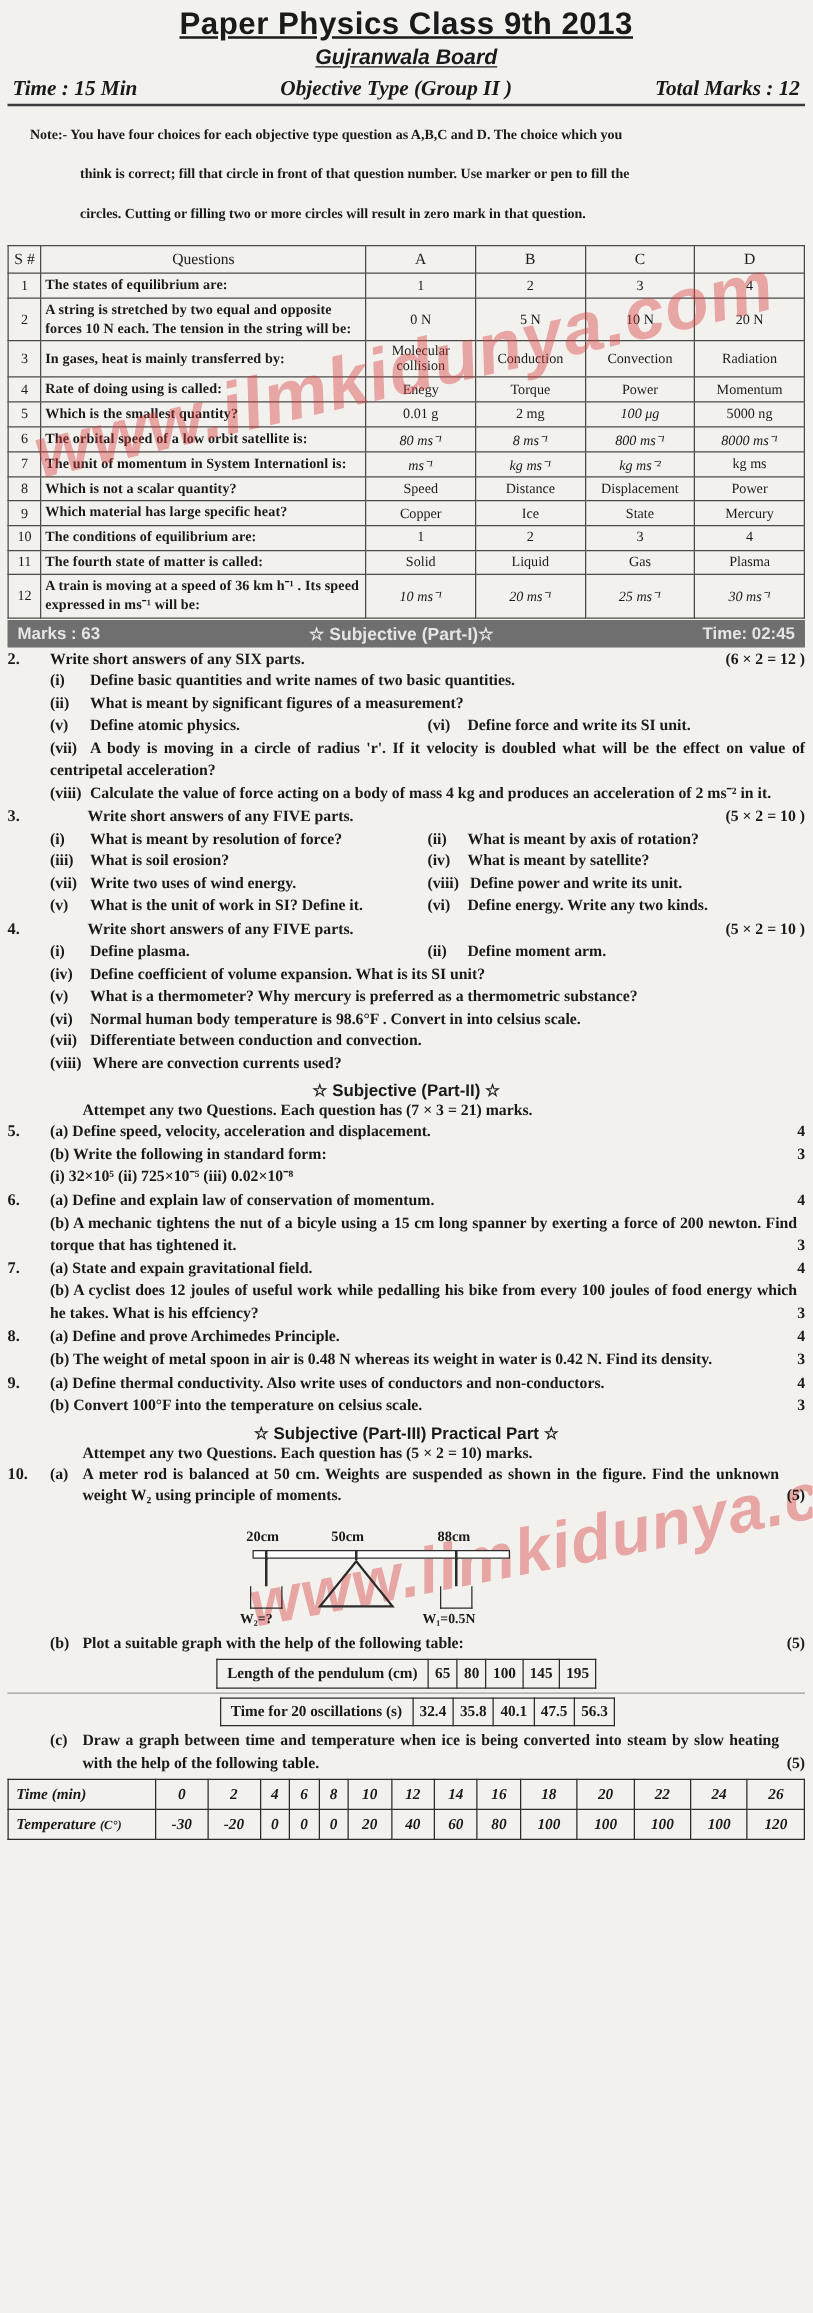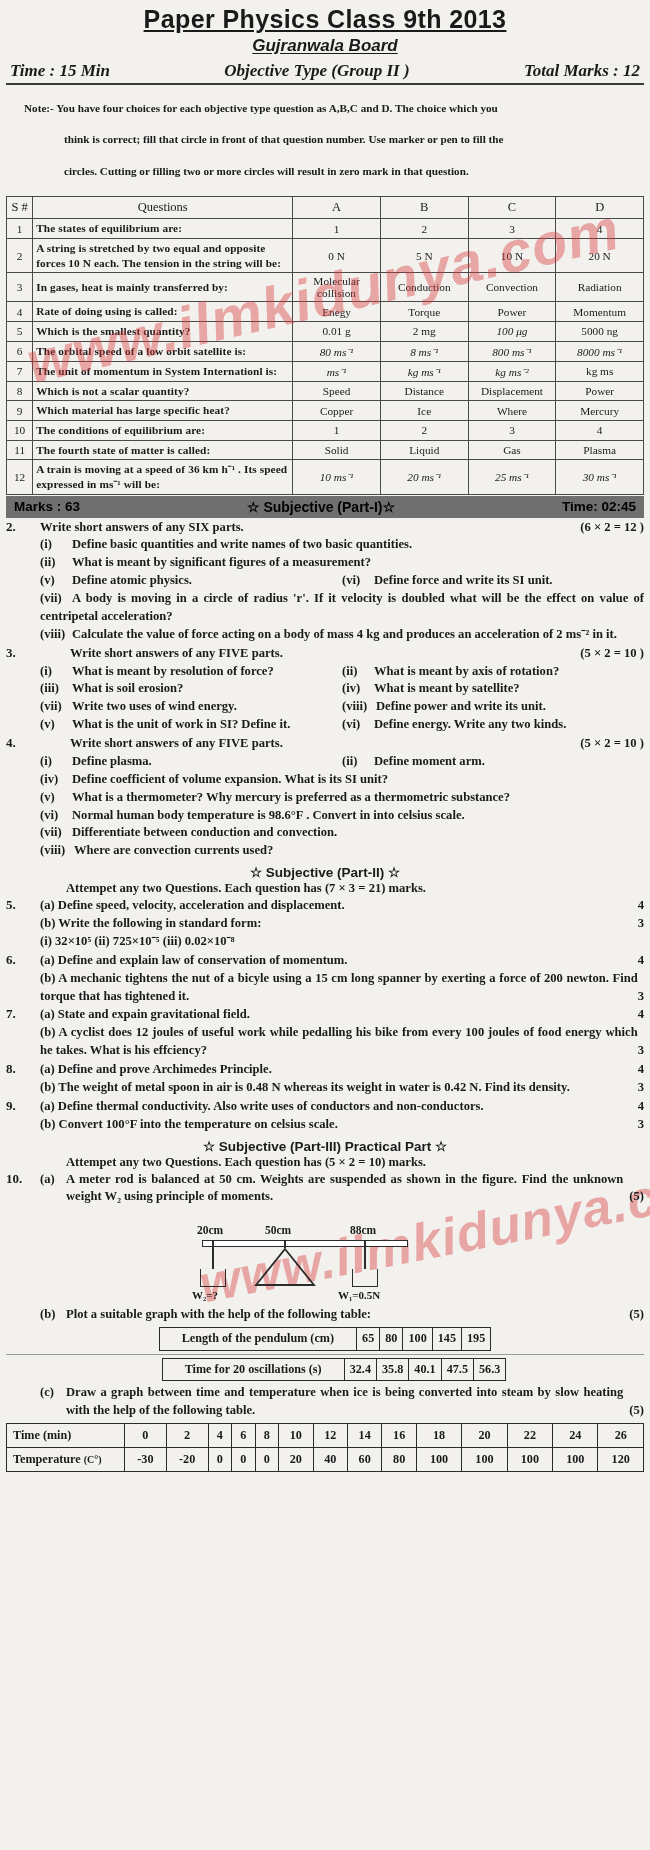--- a/index.html
+++ b/index.html
@@ -62,21 +62,21 @@
   table.mcq th { font-weight:normal; text-align:center; font-size:12.5px; padding:3px; }
   .c-sn   { width:26px;  text-align:center; }
   .c-q    { width:258px; text-align:left; font-weight:bold; }
   .c-opt  { width:87px;  text-align:center; }
   table.mcq td.c-q { letter-spacing:.1px; line-height:1.3; }
   .ital { font-style:italic; }
 
   
   .marksbar {
     display:flex; align-items:center; justify-content:space-between;
-    background:#6f6f6f; color:#000000;
+    background:#6f6f6f; color:#e5e5e5;
     font-family:"Liberation Sans", sans-serif; font-weight:bold;
     font-size:13.5px; padding:3px 8px; margin-top:1px;
   }
   .marksbar .center { flex:1; text-align:center; font-size:14px; }
 
   
   .qline { font-family:"Liberation Serif", serif; font-size:12.6px; line-height:1.42; }
   .b { font-weight:bold; }
   .row { display:flex; align-items:baseline; }
   .qnum { width:34px; flex:none; font-weight:bold; font-size:13px; }
@@ -104,25 +104,25 @@
   .hanger { position:absolute; width:1.6px; background:#2b2b2b; top:39px; height:22px; }
   .wbox { position:absolute; top:61px; width:26px; height:18px;
           border:1.6px solid #2b2b2b; border-top:none; background:transparent; }
   .wlabel { position:absolute; top:80px; font-family:"Liberation Serif", serif;
             font-weight:bold; font-size:11px; }
 
   
   table.dt { border-collapse:collapse; font-family:"Liberation Serif", serif;
              font-weight:bold; font-size:12.2px; }
   table.dt td { border:1.5px solid #2b2b2b; padding:2px 5px; text-align:left; }
-  table.dt td.lab { text-align:left; padding:2px 22px; }
+  table.dt td.lab { text-align:left; padding:2px 8px; }
   .ctr { display:flex; justify-content:center; }
   .ctr-off { display:flex; justify-content:center; padding-left:18px; }
   table.tt { border-collapse:collapse; width:100%; font-family:"Liberation Serif", serif;
-             font-weight:bold; font-size:12.2px; }
+             font-weight:bold; font-size:12.2px;font-style:italic; }
   table.tt td { border:1.5px solid #2b2b2b; padding:2px 3px; text-align:center; }
   table.tt td.lab { text-align:left; padding:3px 6px; width:118px; }
   .hl { border-top:1.5px solid #9a9a9a; margin:3px 0; }
   .smcap { font-size:10px; }
 </style>
 </head>
 <body>
 
 <div class="page">
 
@@ -221,21 +221,21 @@
           <td class="c-opt">Speed</td>
           <td class="c-opt">Distance</td>
           <td class="c-opt">Displacement</td>
           <td class="c-opt">Power</td>
         </tr>
       <tr>
           <td class="c-sn">9</td>
           <td class="c-q">Which material has large specific heat?</td>
           <td class="c-opt">Copper</td>
           <td class="c-opt">Ice</td>
-          <td class="c-opt">Where</td>
+          <td class="c-opt">State</td>
           <td class="c-opt">Mercury</td>
         </tr>
       <tr>
           <td class="c-sn">10</td>
           <td class="c-q">The conditions of equilibrium are:</td>
           <td class="c-opt">1</td>
           <td class="c-opt">2</td>
           <td class="c-opt">3</td>
           <td class="c-opt">4</td>
         </tr>

